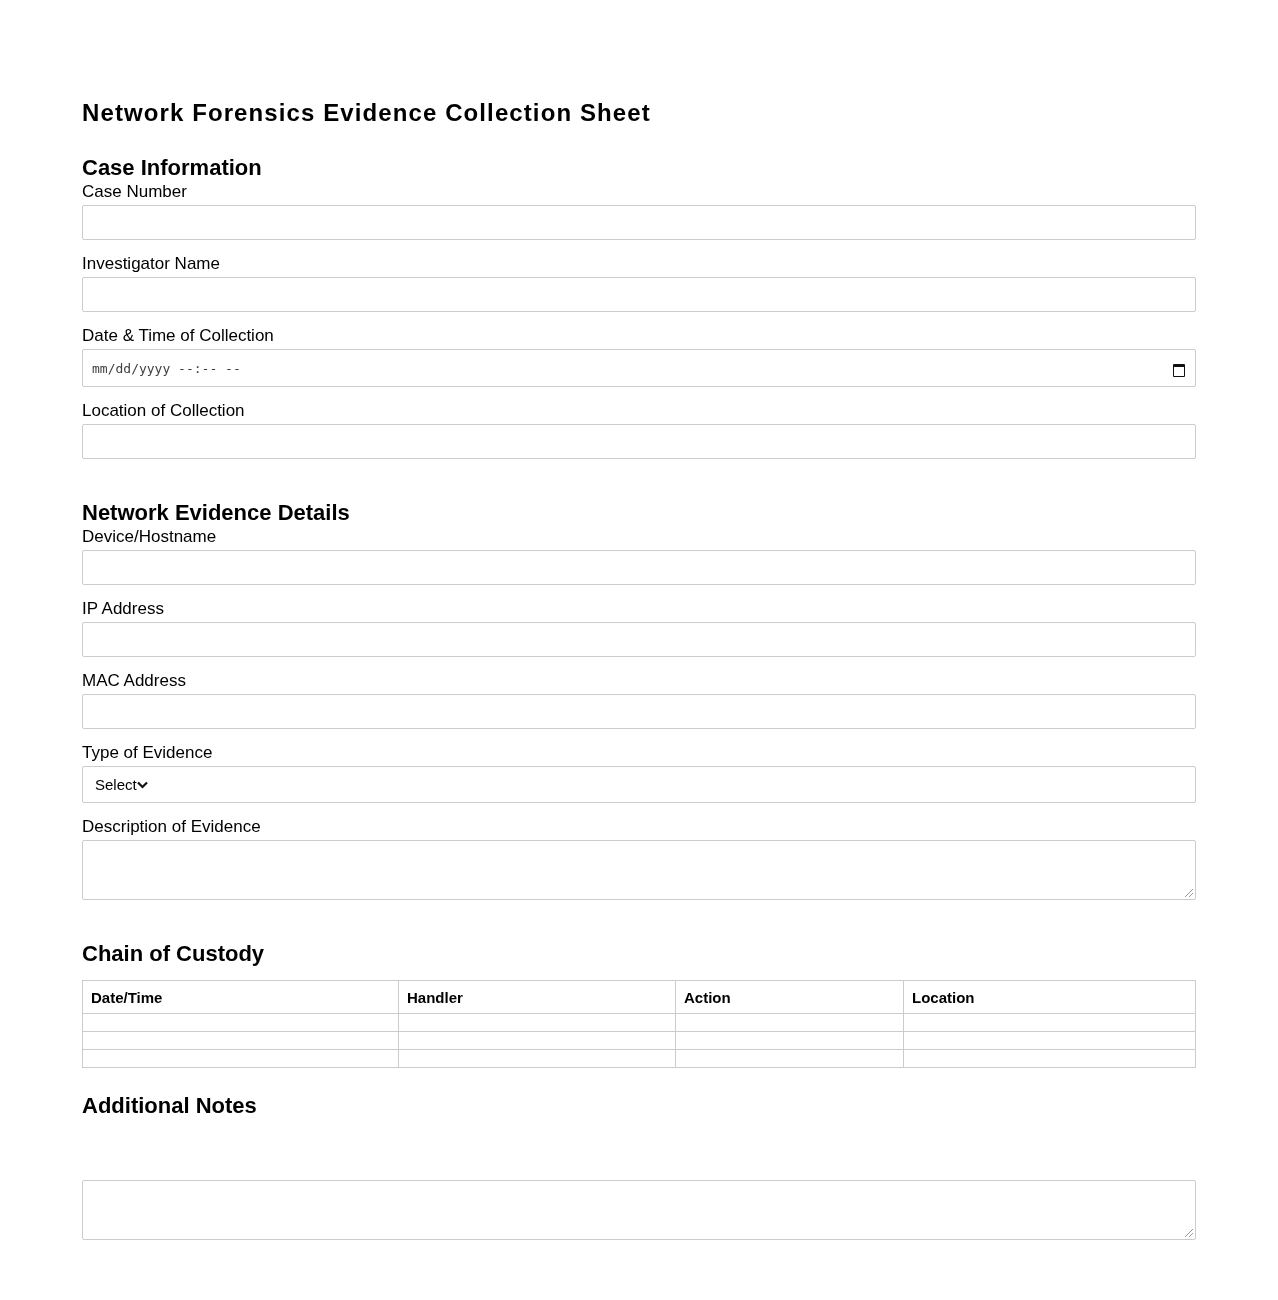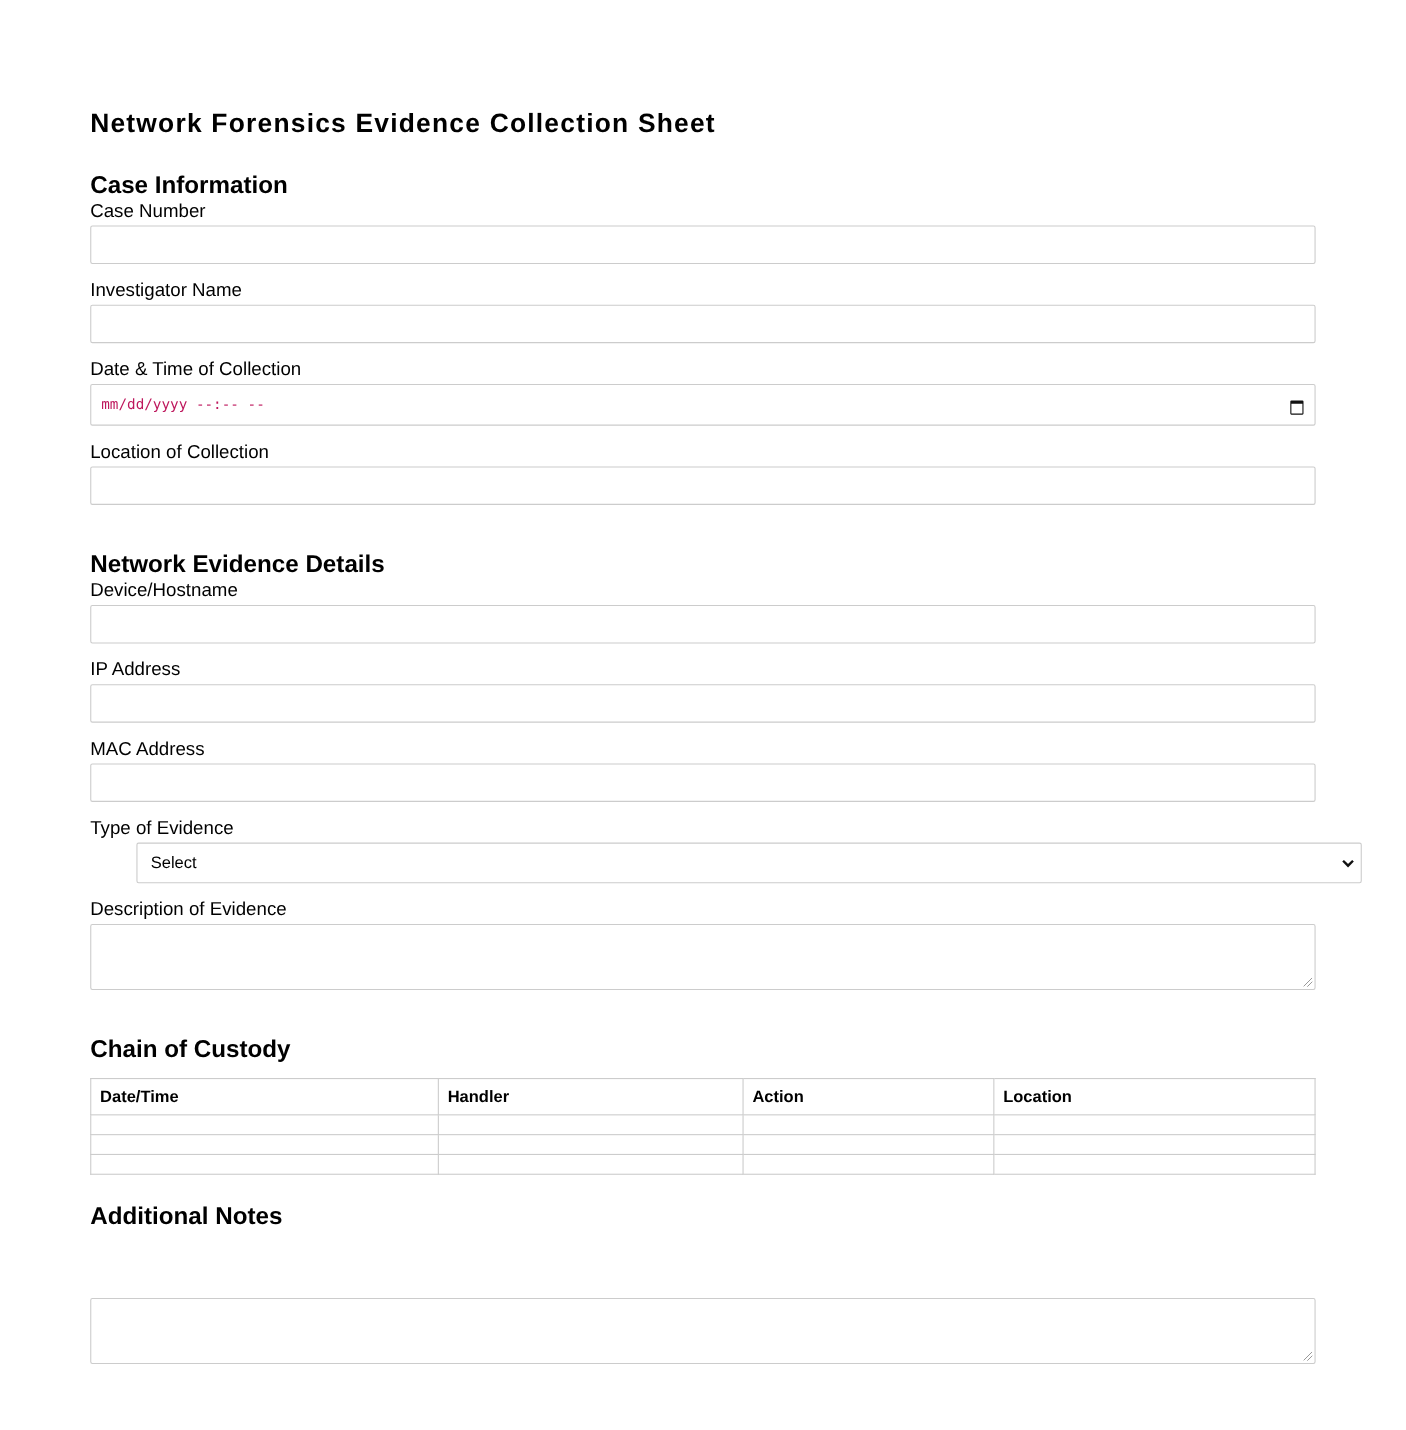--- a/index.html
+++ b/index.html
@@ -14,30 +14,30 @@
     }
     .abs { position: absolute; left: 0; }
     .section-title { font-size: 22px; font-weight: bold; white-space: nowrap; }
     .label { font-size: 17px; white-space: nowrap; }
     .input {
       width: 1114px; height: 35px; box-sizing: border-box;
       border: 1px solid #cccccc; border-radius: 2px; background: #fff;
     }
     .dt {
       height: 38px; display: flex; align-items: center; justify-content: space-between;
-      padding: 0 10px 0 9px; font-family: "DejaVu Sans Mono", monospace; font-size: 13px; color: #be185d;
+      padding: 0 10px 0 9px; font-family: "DejaVu Sans Mono", monospace; font-size: 13px; color: #404040;
     }
     .cal-icon { width: 12px; height: 12px; position: relative; }
     .cal-icon::before {
       content: ""; position: absolute; left: 0; top: 2px; width: 10px; height: 9px;
       border: 1.5px solid #111; border-top-width: 3px; border-radius: 1px;
     }
     .select {
-      height: 37px; display: flex; align-items: center; justify-content: space-between;
-      padding: 0 6px 0 12px; font-size: 15px; margin-left: 42px;
+      height: 37px; display: flex; align-items: center; justify-content: flex-start;
+      padding: 0 6px 0 12px; font-size: 15px;
     }
     .chev { width: 12px; height: 12px; display: flex; align-items: center; justify-content: center; }
     .textarea { height: 60px; position: relative; }
     .grip {
       position: absolute; right: 2px; bottom: 2px; width: 8px; height: 8px;
       background: linear-gradient(135deg, transparent 0 45%, #999 45% 52%, transparent 52% 70%, #999 70% 77%, transparent 77%);
     }
     table {
       position: absolute; left: 0; top: 980px; width: 1114px; border-collapse: collapse;
     }

